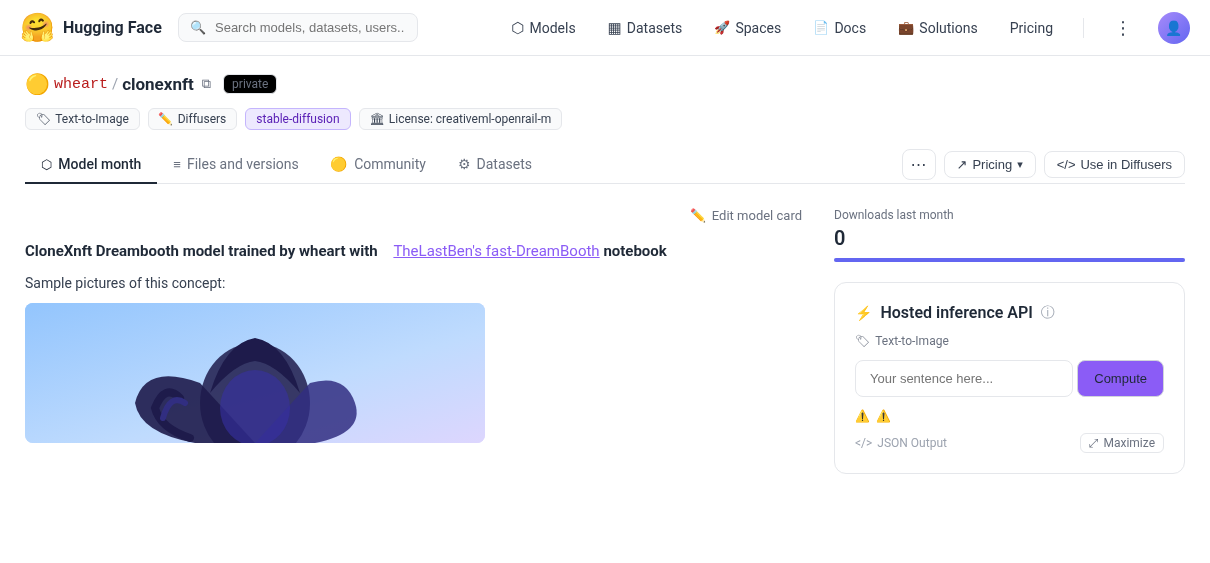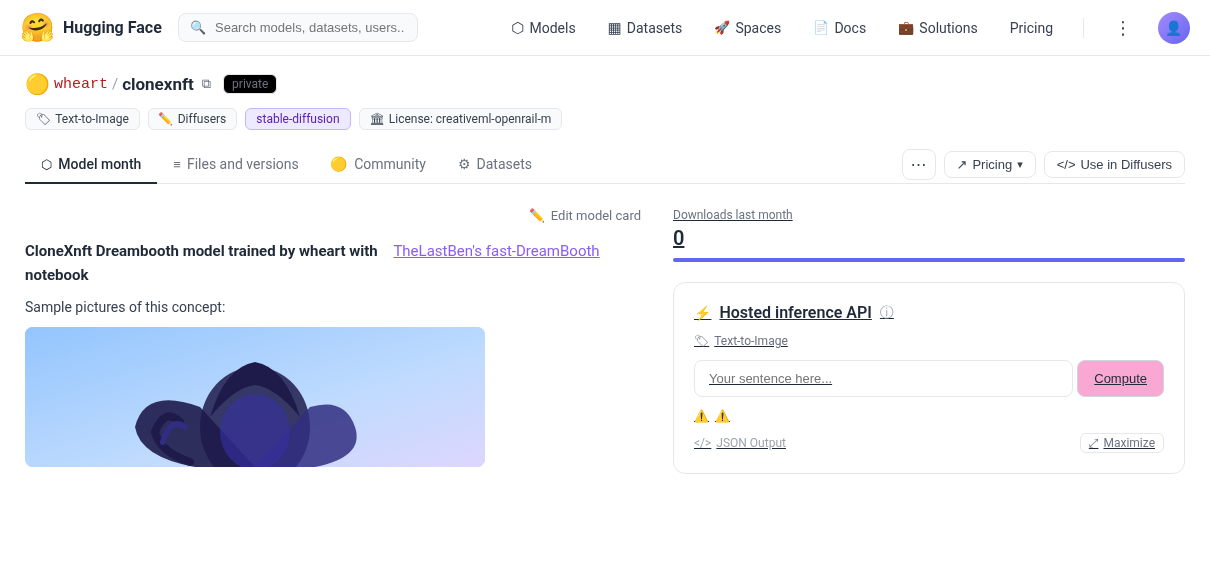--- a/index.html
+++ b/index.html
@@ -48,21 +48,21 @@
     .tab-action-btn {
       display: flex; align-items: center; gap: 5px; padding: 5px 12px;
       border: 1px solid #e5e7eb; border-radius: 8px; font-size: 13px;
       color: #374151; cursor: pointer; background: #fff;
     }
     .three-dots { cursor: pointer; padding: 5px 8px; border: 1px solid #e5e7eb; border-radius: 8px; color: #374151; display: flex; align-items: center; gap: 2px; font-size: 16px; }
 
     
     .main-layout { display: flex; gap: 32px; padding: 24px 0; }
     .left-col { flex: 1; min-width: 0; }
-    .right-col { width: 512px; flex-shrink: 0; text-decoration: underline; }
+    .right-col { width: 351px; flex-shrink: 0; }
 
     
     .edit-link { display: flex; align-items: center; gap: 5px; color: #6b7280; font-size: 13px; margin-bottom: 16px; cursor: pointer; justify-content: flex-end; }
 
     
     .model-title { font-size: 15px; color: #1f2937; line-height: 1.6; margin-bottom: 12px; }
     .model-title a { color: #8b5cf6; text-decoration: underline; margin-left: 12px; }
     .model-text { font-size: 14px; color: #374151; margin-bottom: 8px; line-height: 1.6; }
     .model-text a { color: #1d4ed8; text-decoration: underline; }
     .sample-label { font-size: 14px; color: #374151; margin-bottom: 12px; }
@@ -85,21 +85,21 @@
     .inference-header { display: flex; align-items: center; gap: 8px; margin-bottom: 12px; }
     .inference-title { font-size: 16px; font-weight: 600; color: #1f2937; }
     .inference-info { color: #9ca3af; font-size: 14px; cursor: pointer; }
     .inference-tag { display: flex; align-items: center; gap: 5px; font-size: 12px; color: #6b7280; margin-bottom: 12px; }
     .inference-input-row { display: flex; gap: 4px; margin-bottom: 12px; }
     .inference-input {
       flex: 1; border: 1px solid #e5e7eb; border-radius: 8px; padding: 10px 14px;
       font-size: 13px; color: #9ca3af; outline: none; background: #fff;
     }
     .compute-btn {
-      background: #f9a8d4; border: 1px solid #d1d5db; border-radius: 8px;
+      background: #8b5cf6; border: 1px solid #d1d5db; border-radius: 8px;
       padding: 8px 16px; font-size: 13px; font-weight: 500; color: #1f2937;
       cursor: pointer; white-space: nowrap;
     }
     .inference-warning { display: flex; align-items: flex-start; gap: 6px; font-size: 12px; color: #9ca3af; margin-bottom: 10px; }
     .warning-icon { font-size: 12px; }
     .inference-footer { display: flex; align-items: center; justify-content: space-between; }
     .json-output { display: flex; align-items: center; gap: 5px; font-size: 12px; color: #9ca3af; cursor: pointer; }
     .maximize-btn { display: flex; align-items: center; gap: 5px; font-size: 12px; color: #6b7280; cursor: pointer; border: 1px solid #e5e7eb; border-radius: 6px; padding: 2px 8px; }
 
     

